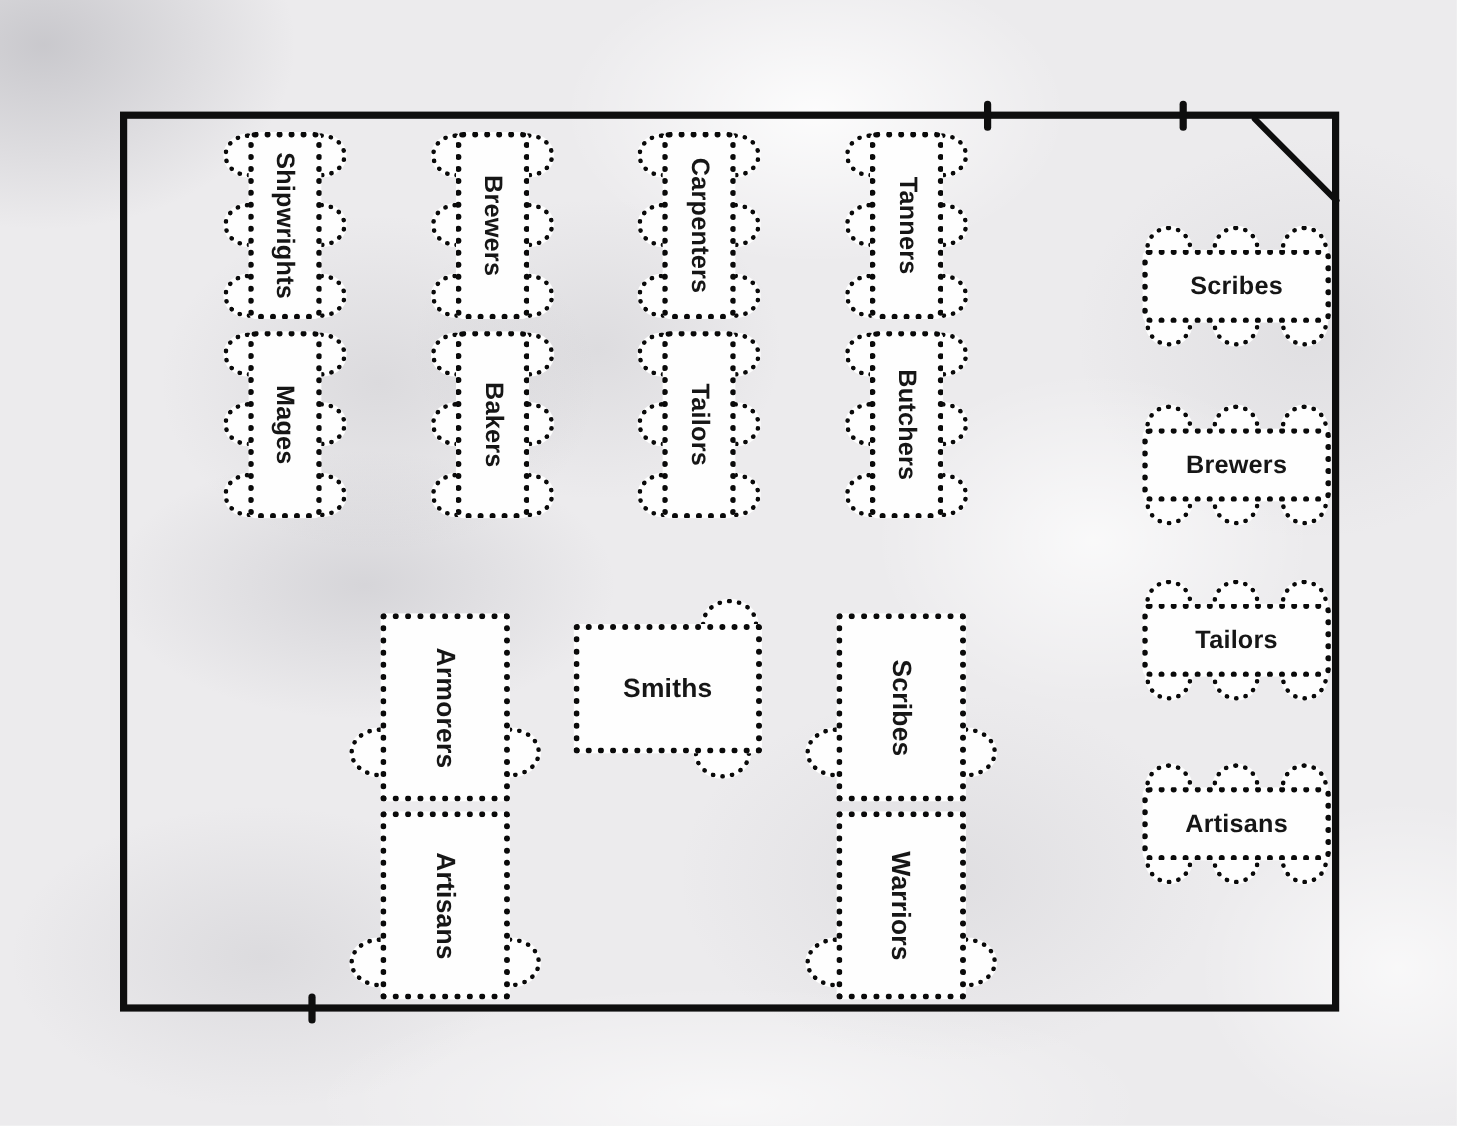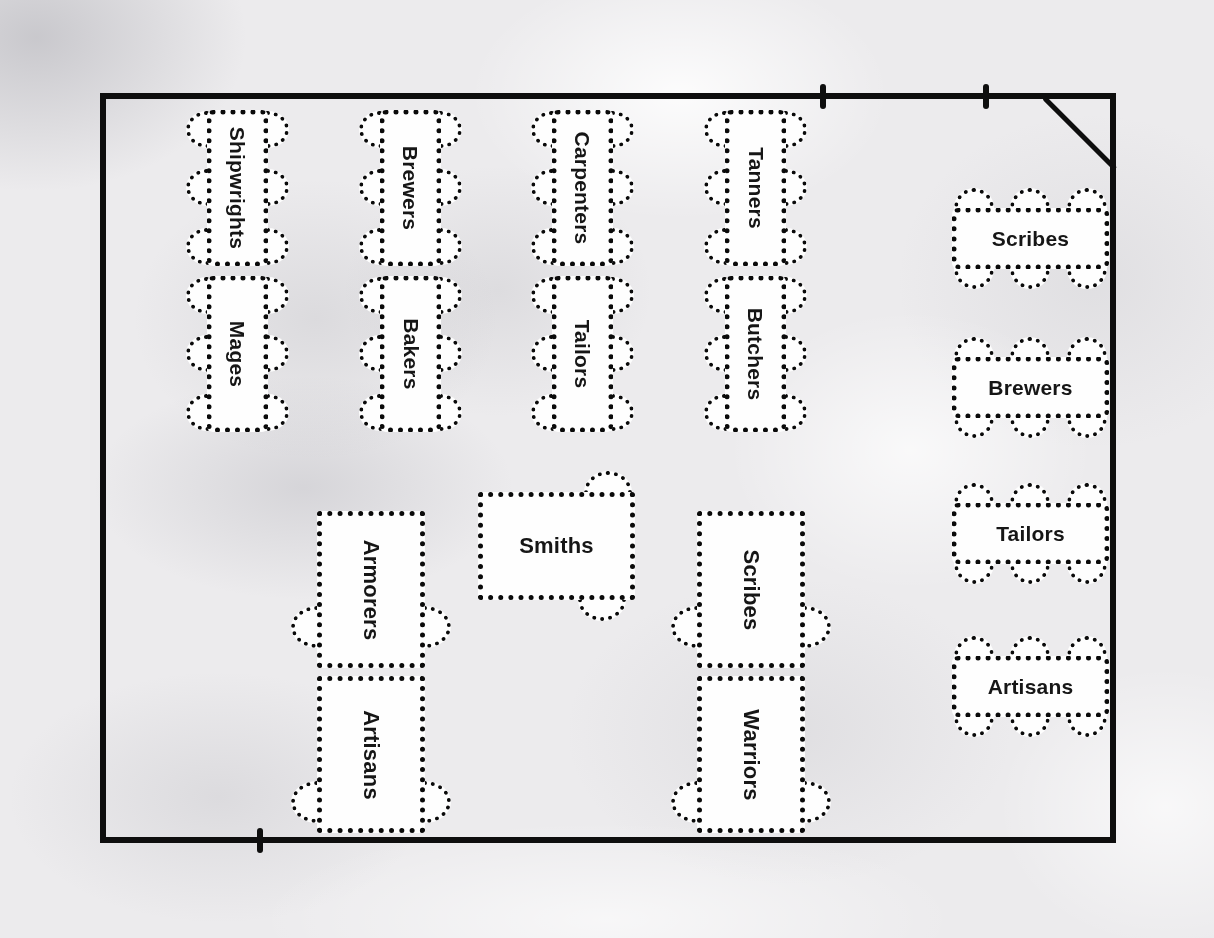--- a/index.html
+++ b/index.html
@@ -239,21 +239,21 @@
         <span class="lb">Armorers</span>
       </div>
   </div>
   <div class="tg bv v row2" style="left:317px; top:676px;">
     <div class="ch l"></div>
       <div class="ch r"></div>
     <div class="sf">
         <span class="lb">Artisans</span>
       </div>
   </div>
-  <div class="tg bh smiths" style="left:478px; top:492px;">
+  <div class="tg bh smiths" style="left:478px; top:520px;">
     <div class="ch t"></div>
       <div class="ch b"></div>
     <div class="sf">
         <span class="lb">Smiths</span>
       </div>
   </div>
   <div class="tg bv v row1" style="left:697px; top:511px;">
     <div class="ch l"></div>
       <div class="ch r"></div>
     <div class="sf">

